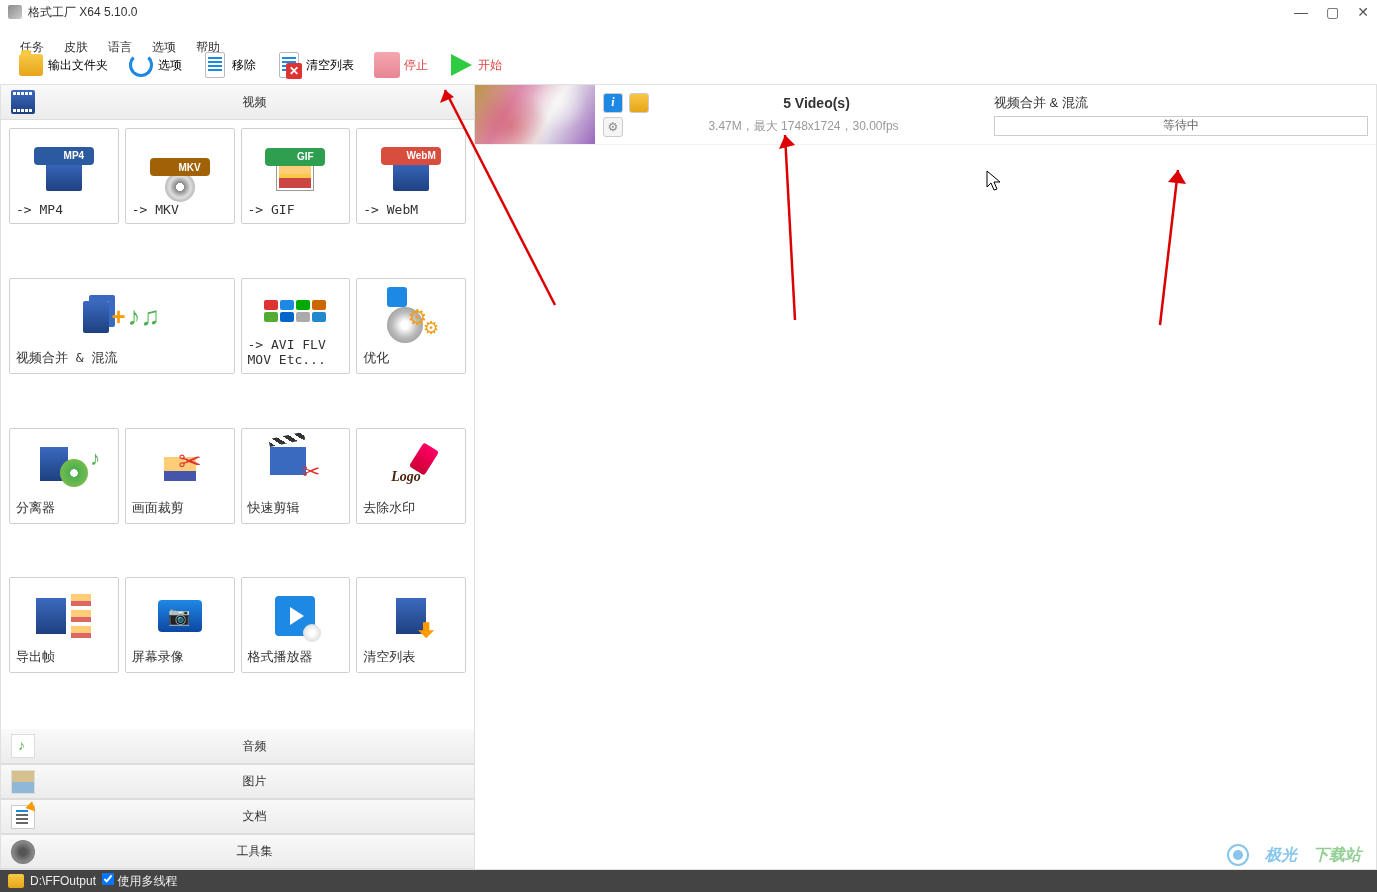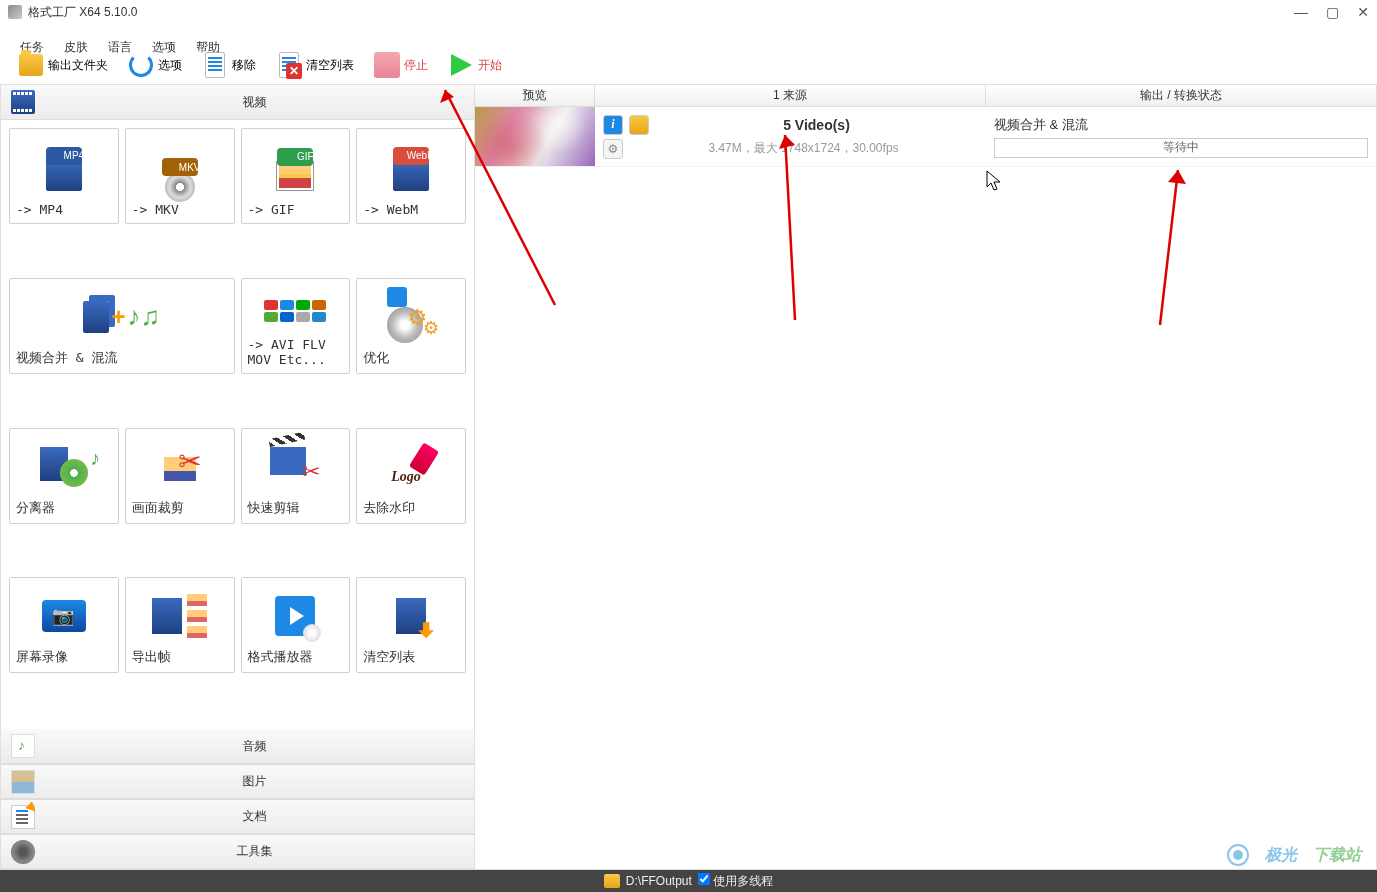--- a/index.html
+++ b/index.html
@@ -55,21 +55,21 @@
 .tool-cat-icon { background:radial-gradient(circle,#555 20%,#888 60%,#555 100%); border-radius:50%; }
 
 .tiles { display:grid; grid-template-columns:repeat(4,1fr); gap:6px; padding:8px; overflow:auto; flex:1; }
 .tile { border:1px solid #d0d0d0; border-radius:2px; height:96px; display:flex; flex-direction:column; align-items:center; justify-content:flex-end; padding:6px; cursor:pointer; background:#fff; }
 .tile.wide { grid-column:span 2; flex-direction:column; justify-content:space-between; align-items:flex-start; }
 .tile-label { font-size:13px; color:#333; font-family:"SimSun",monospace; text-align:left; width:100%; }
 .tile-icon { flex:1; display:flex; align-items:center; justify-content:center; width:100%; }
 
 
 .fmt-icon { display:flex; flex-direction:column; align-items:center; }
-.fmt-badge { width:36px; height:18px; border-radius:4px; display:flex; align-items:center; justify-content:center; color:#fff; font-size:10px; font-weight:normal; margin-bottom:-4px; z-index:2;padding-left:20px; }
+.fmt-badge { width:60px; height:18px; border-radius:4px; display:flex; align-items:center; justify-content:center; color:#fff; font-size:10px; font-weight:bold; margin-bottom:-4px; z-index:2;padding-left:20px; }
 .fmt-badge.mp4 { background:#2c5aa0; }
 .fmt-badge.mkv { background:#a16207;margin-top:34px; }
 .fmt-badge.gif { background:#2e9e4f; }
 .fmt-badge.webm { background:#d84d3e; }
 .fmt-film { width:36px; height:30px; background:linear-gradient(#3a6abf,#1e4080); border-radius:2px; position:relative; }
 .fmt-disc { width:30px; height:30px; background:radial-gradient(circle,#fff 18%,#888 20%,#ddd 50%,#888 100%); border-radius:50%; }
 .fmt-img { width:36px; height:28px; background:linear-gradient(0deg,#c44 40%,#f9c846 40%,#f9c846 60%,#fc7 60%); border:2px solid #fff; box-shadow:0 0 0 1px #999; }
 
 .merge-icon { display:flex; align-items:center; gap:2px; }
 .merge-film { width:26px; height:32px; background:linear-gradient(#3a6abf,#1e4080); border-radius:2px; box-shadow:6px -6px 0 #3a6abf; }
@@ -138,21 +138,21 @@
 .small-btn { width:20px; height:20px; border:1px solid #ccc; border-radius:3px; background:#f5f5f5; cursor:pointer; display:flex; align-items:center; justify-content:center; font-size:12px; }
 .small-btn.info { background:#1e88e5; color:#fff; font-weight:bold; font-family:Georgia,serif; font-style:italic; }
 .small-btn.folder { background:linear-gradient(#f9c846,#e6a519); }
 .small-btn.gear { color:#888; }
 .cell2 .subline { font-size:12px; color:#999; }
 .cell3 { width:390px; display:flex; flex-direction:column; justify-content:center; padding:0 8px; gap:4px; }
 .cell3 .opname { font-size:13px; color:#333; }
 .cell3 .status { border:1px solid #ccc; height:20px; display:flex; align-items:center; justify-content:center; font-size:12px; color:#666; background:#fff; }
 
 
-.statusbar { height:22px; background:#444; color:#eee; display:flex; align-items:center; padding:0 8px; font-size:12px; position:absolute; bottom:0; left:0; right:0;flex-direction:column; }
+.statusbar { height:22px; background:#444; color:#eee; display:flex; align-items:center; padding:0 8px; font-size:12px; position:absolute; bottom:0; left:0; right:0; }
 .status-left { display:flex; align-items:center; gap:6px; flex:1; }
 .status-folder { width:16px; height:14px; background:linear-gradient(#f9c846,#e6a519); border-radius:2px; }
 input[type=checkbox] { width:12px; height:12px; }
 .status-right { display:flex; align-items:center; gap:10px; }
 .status-right label { display:flex; align-items:center; gap:3px; }
 
 
 .arrow { position:absolute; pointer-events:none; z-index:50; }
 .arrow svg line, .arrow svg path { stroke:#d00; stroke-width:2.5; fill:none; }
 .arrow svg polygon { fill:#d00; }
@@ -349,39 +349,39 @@
             <div class="wm-icon">
               <div class="er"></div>
               <span class="lg">Logo</span>
             </div>
           </div>
         <div class="tile-label">去除水印</div>
       </div>
 
       <div class="tile">
         <div class="tile-icon">
-            <div class="record-icon"></div>
-          </div>
-        <div class="tile-label">屏幕录像</div>
-      </div>
-      <div class="tile">
-        <div class="tile-icon">
             <div class="export-icon">
               <div class="export-film"></div>
               <div class="export-imgs">
                 <div></div>
                 <div></div>
                 <div></div>
               </div>
             </div>
           </div>
         <div class="tile-label">导出帧</div>
       </div>
       <div class="tile">
         <div class="tile-icon">
+            <div class="record-icon"></div>
+          </div>
+        <div class="tile-label">屏幕录像</div>
+      </div>
+      <div class="tile">
+        <div class="tile-icon">
             <div class="player-icon"></div>
           </div>
         <div class="tile-label">格式播放器</div>
       </div>
       <div class="tile">
         <div class="tile-icon">
             <div class="dl-icon"></div>
           </div>
         <div class="tile-label">清空列表</div>
       </div>
@@ -399,25 +399,20 @@
       <div class="cat-icon doc-cat-icon"></div>
       <div class="cat-label">文档</div>
     </div>
     <div class="cat-header">
       <div class="cat-icon tool-cat-icon"></div>
       <div class="cat-label">工具集</div>
     </div>
   </div>
 
   <div class="main">
-    <div class="table-header">
-      <div class="th th1">预览</div>
-      <div class="th th2">1 来源</div>
-      <div class="th th3">输出 / 转换状态</div>
-    </div>
     <div class="row">
       <div class="cell1">
           <div class="thumb-overlay"></div>
         </div>
       <div kelass="cell2" class="cell2">
         <div class="topline">
           <div class="small-btn info">i</div>
           <div class="small-btn folder"></div>
           <div class="title">5 Video(s)</div>
         </div>

